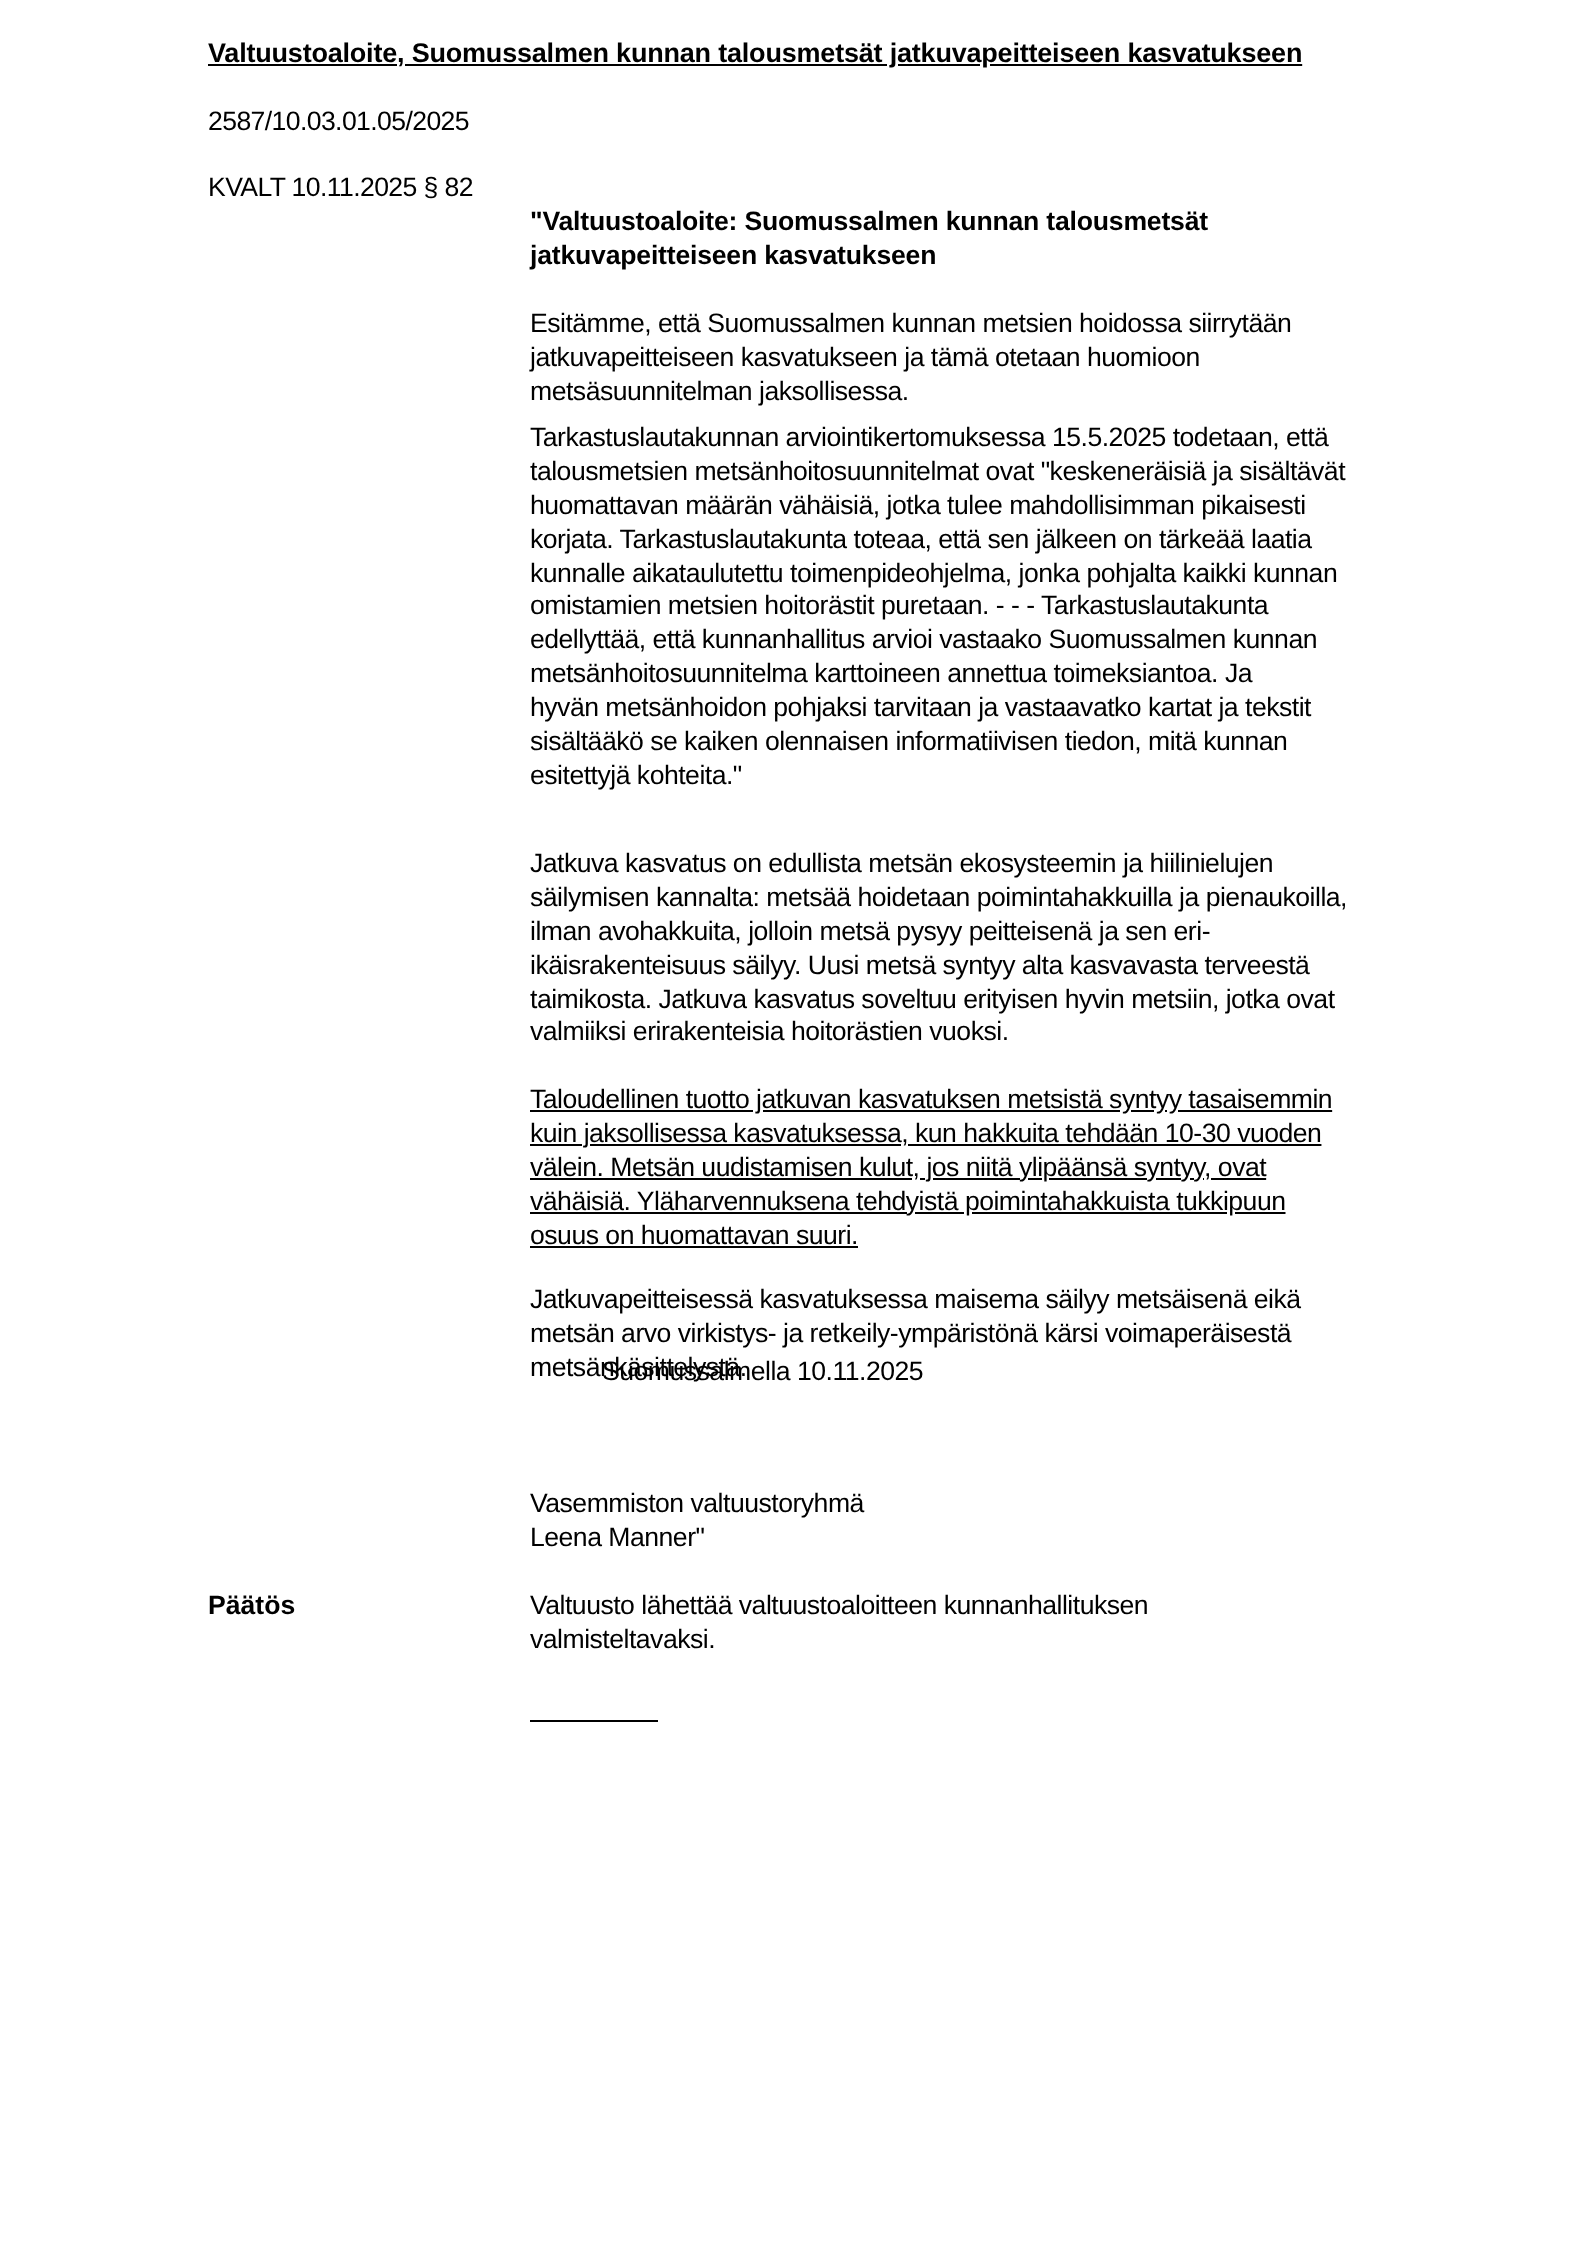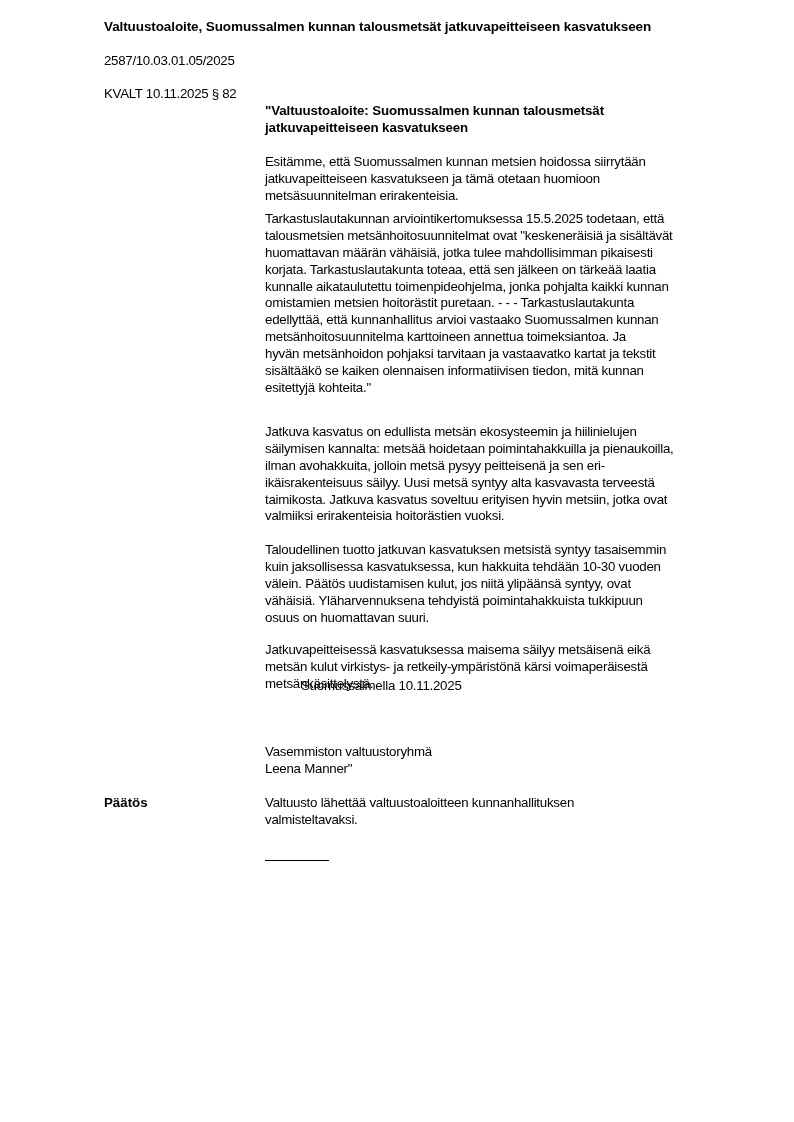--- a/index.html
+++ b/index.html
@@ -1,29 +1,29 @@
 <!DOCTYPE html>
 <html><head>
   <meta charset="utf-8">
   <style>
     html, body { margin: 0; padding: 0; background: #ffffff; }
     body { width: 794px; height: 1122px; position: relative; overflow: hidden;
       font-family: "Liberation Sans", sans-serif; color: #000; font-size: 13.3px; }
     .abs { position: absolute; white-space: nowrap; }
-    .title { left: 104px; top: 19px; font-weight: bold; font-size: 13.5px; letter-spacing: -0.1px; }
+    .title { left: 104px; top: 19px; font-weight: bold; font-size: 13.5px; letter-spacing: -0.1px; text-decoration: underline; }
     .ref { left: 104px; top: 53px; letter-spacing: -0.3px; }
     .session { left: 104px; top: 86px; letter-spacing: -0.3px; }
     .col { position: absolute; left: 265px; width: 480px; }
     .line { display: block; height: 16.9px; line-height: 16.9px; white-space: nowrap; letter-spacing: -0.25px; }
     .bold .line { font-weight: bold; letter-spacing: -0.1px; }
     .quote-title { top: 103px; }
     .p1 { top: 154px; }
     .p2 { top: 211px; }
     .p3 { top: 424px; }
-    .p4 { top: 542px; }
+    .p4 { top: 542px; text-decoration: underline; }
     .p5 { top: 642px; }
     .p6 { top: 678px; margin-left: 36px; }
     .p7 { top: 744px; }
     .decision-label { left: 104px; top: 795px; font-weight: bold; }
     .decision { top: 795px; }
     .rule { position: absolute; left: 265px; top: 860px; width: 64px; height: 0; border-top: 1.3px solid #000; }
   </style>
 </head>
 <body>
 
@@ -32,21 +32,21 @@
 <div class="abs session">KVALT 10.11.2025 § 82</div>
 
 <div class="col quote-title bold">
   <span class="line">"Valtuustoaloite: Suomussalmen kunnan talousmetsät</span>
   <span class="line">jatkuvapeitteiseen kasvatukseen</span>
 </div>
 
 <div class="col p1">
   <span class="line">Esitämme, että Suomussalmen kunnan metsien hoidossa siirrytään</span>
   <span class="line">jatkuvapeitteiseen kasvatukseen ja tämä otetaan huomioon</span>
-  <span class="line">metsäsuunnitelman erirakenteisia.</span>
+  <span class="line">metsäsuunnitelman jaksollisessa.</span>
 </div>
 
 <div class="col p2">
   <span class="line">Tarkastuslautakunnan arviointikertomuksessa 15.5.2025 todetaan, että</span>
   <span class="line">talousmetsien metsänhoitosuunnitelmat ovat "keskeneräisiä ja sisältävät</span>
   <span class="line">huomattavan määrän vähäisiä, jotka tulee mahdollisimman pikaisesti</span>
   <span class="line">korjata. Tarkastuslautakunta toteaa, että sen jälkeen on tärkeää laatia</span>
   <span class="line">kunnalle aikataulutettu toimenpideohjelma, jonka pohjalta kaikki kunnan</span>
   <span class="line">omistamien metsien hoitorästit puretaan. - - - Tarkastuslautakunta</span>
   <span class="line">edellyttää, että kunnanhallitus arvioi vastaako Suomussalmen kunnan</span>
@@ -61,28 +61,28 @@
   <span class="line">säilymisen kannalta: metsää hoidetaan poimintahakkuilla ja pienaukoilla,</span>
   <span class="line">ilman avohakkuita, jolloin metsä pysyy peitteisenä ja sen eri-</span>
   <span class="line">ikäisrakenteisuus säilyy. Uusi metsä syntyy alta kasvavasta terveestä</span>
   <span class="line">taimikosta. Jatkuva kasvatus soveltuu erityisen hyvin metsiin, jotka ovat</span>
   <span class="line">valmiiksi erirakenteisia hoitorästien vuoksi.</span>
 </div>
 
 <div class="col p4">
   <span class="line">Taloudellinen tuotto jatkuvan kasvatuksen metsistä syntyy tasaisemmin</span>
   <span class="line">kuin jaksollisessa kasvatuksessa, kun hakkuita tehdään 10-30 vuoden</span>
-  <span class="line">välein. Päätös uudistamisen kulut, jos niitä ylipäänsä syntyy, ovat</span>
+  <span class="line">välein. Metsän uudistamisen kulut, jos niitä ylipäänsä syntyy, ovat</span>
   <span class="line">vähäisiä. Yläharvennuksena tehdyistä poimintahakkuista tukkipuun</span>
   <span class="line">osuus on huomattavan suuri.</span>
 </div>
 
 <div class="col p5">
   <span class="line">Jatkuvapeitteisessä kasvatuksessa maisema säilyy metsäisenä eikä</span>
-  <span class="line">metsän kulut virkistys- ja retkeily-ympäristönä kärsi voimaperäisestä</span>
+  <span class="line">metsän arvo virkistys- ja retkeily-ympäristönä kärsi voimaperäisestä</span>
   <span class="line">metsänkäsittelystä.</span>
 </div>
 
 <div class="col p6">
   <span class="line">Suomussalmella 10.11.2025</span>
 </div>
 
 <div class="col p7">
   <span class="line">Vasemmiston valtuustoryhmä</span>
   <span class="line">Leena Manner"</span>

